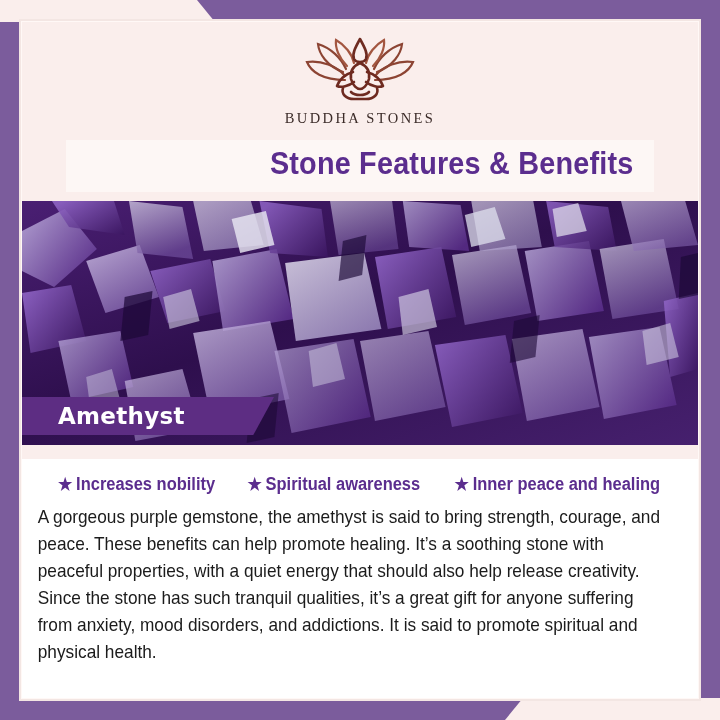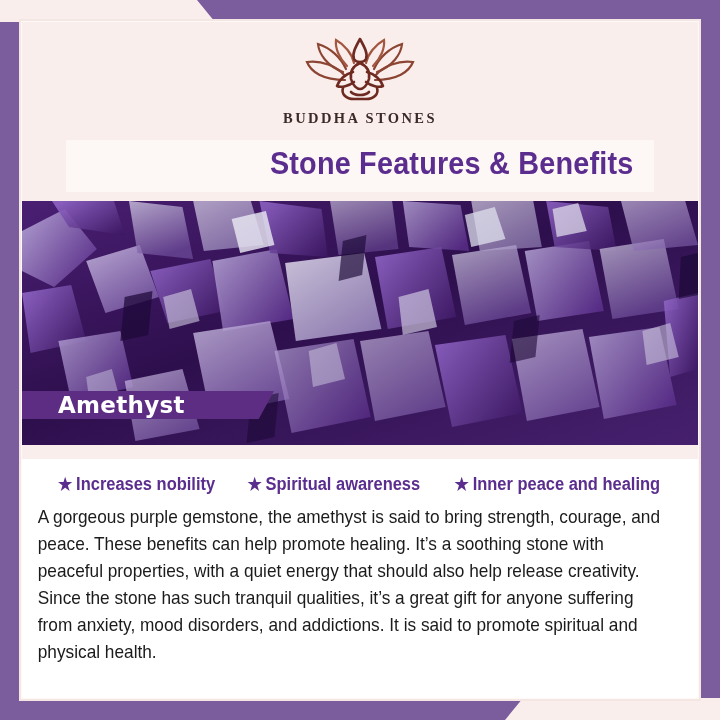--- a/index.html
+++ b/index.html
@@ -37,21 +37,20 @@
     overflow:hidden;
     display:flex; flex-direction:column;
   }
 
   
   #header {
     background:#faeeec;
     padding-top:14px;
     display:flex; flex-direction:column; align-items:center;
     flex:0 0 auto;
-    font-weight:bold;
   }
   #logo-mark { width:118px; height:68px; display:block; }
   #brand-name {
     margin-top:6px;
     font-family:"Liberation Serif", serif;
     font-size:14.5px;
     letter-spacing:2.4px;
     color:#3b2b28;
   }
 
@@ -79,22 +78,22 @@
     position:relative;
     flex:0 0 244px;
     margin-top:9px;
     overflow:hidden;
     background:#3a1560;
   }
   #photo svg { display:block; width:100%; height:100%; }
 
   
   #stone-banner {
-    position:absolute; left:0; bottom:26px;
-    height:28px; width:252px;
+    position:absolute; left:0; bottom:10px;
+    height:38px; width:252px;
     background:#5d2d83;
     clip-path:polygon(0 0, 252px 0, 228px 44px, 0 44px);
     display:flex; align-items:center;text-align:center;
   }
   #stone-name {
     color:#ffffff;
     font-size:23px;
     font-weight:bold;
     letter-spacing:.3px;
     margin-left:36px;

